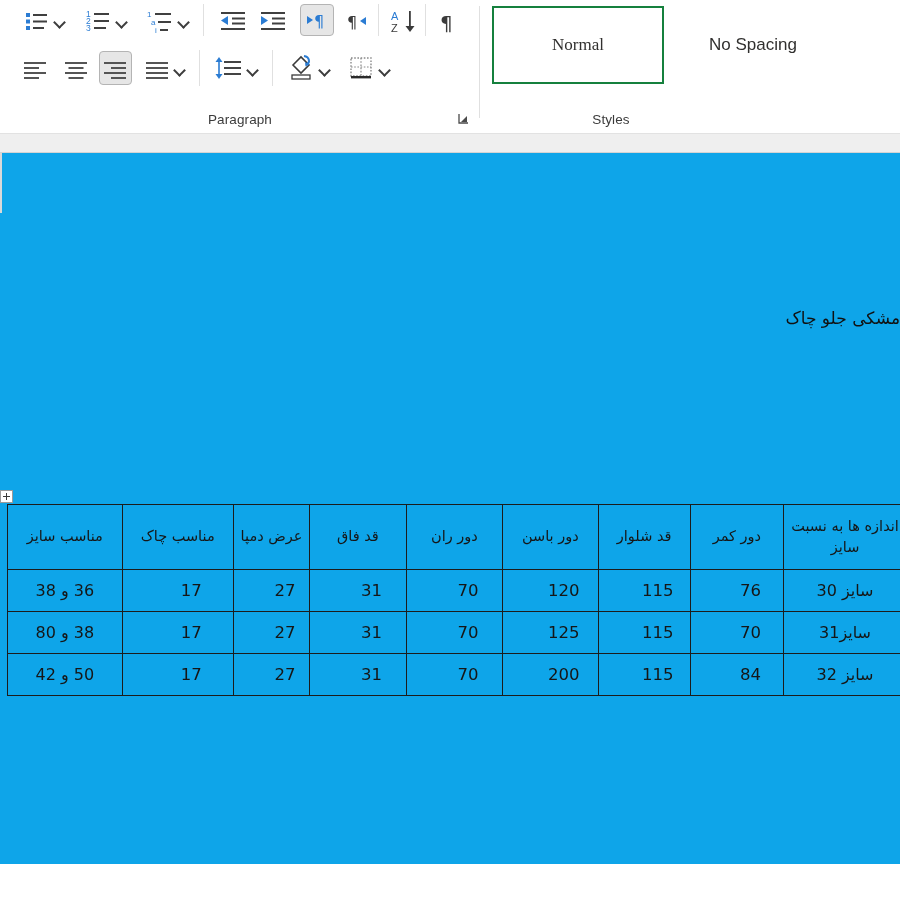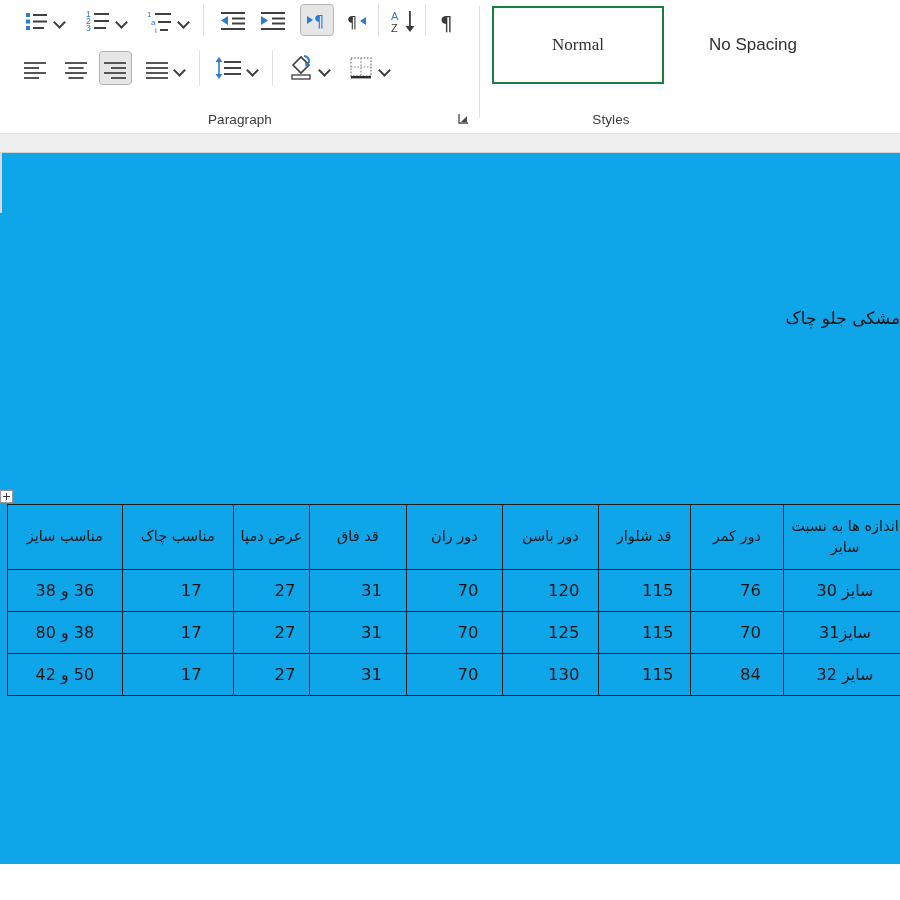--- a/index.html
+++ b/index.html
@@ -453,21 +453,21 @@
         <td class="c4 num">70</td>
         <td class="c5 num">31</td>
         <td class="c6 num">27</td>
         <td class="c7 num">17</td>
         <td class="c8">38 و 80</td>
       </tr>
       <tr>
         <td class="c0">سایز 32</td>
         <td class="c1 num">84</td>
         <td class="c2 num">115</td>
-        <td class="c3 num">130</td>
+        <td class="c3 num">200</td>
         <td class="c4 num">70</td>
         <td class="c5 num">31</td>
         <td class="c6 num">27</td>
         <td class="c7 num">17</td>
         <td class="c8">50 و 42</td>
       </tr>
     </tbody>
   </table>
 </div>
 

